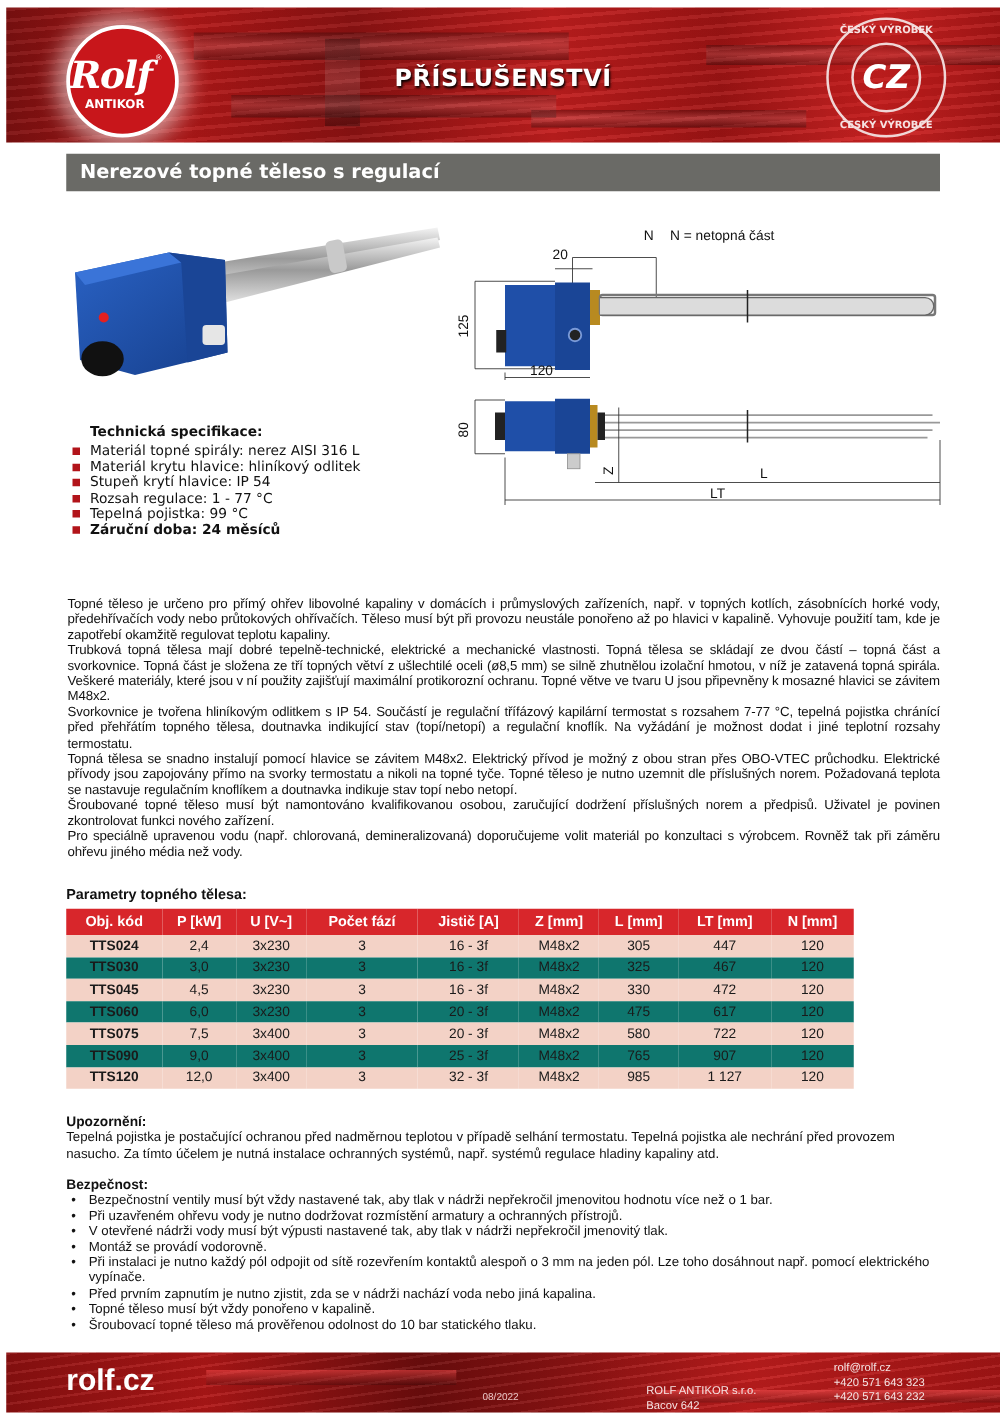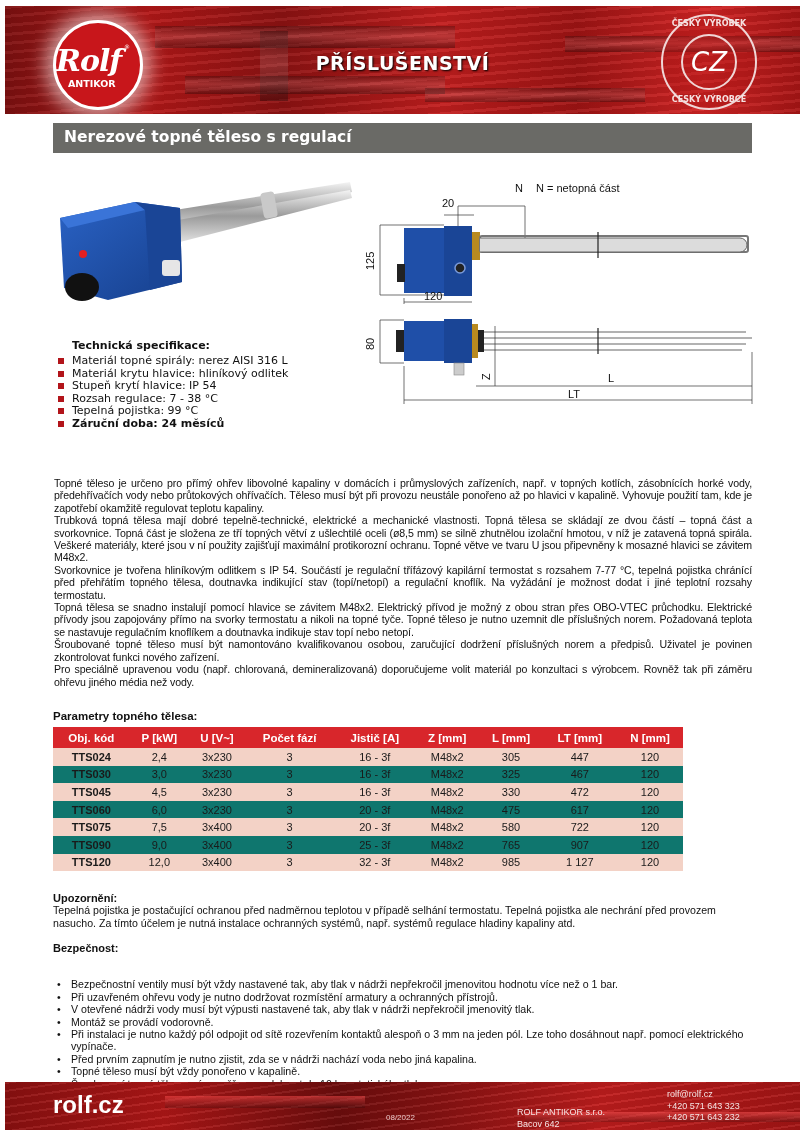--- a/index.html
+++ b/index.html
@@ -31,21 +31,21 @@
   }
   .badge {
     position: absolute; left: 656px; top: 8px; width: 96px; height: 96px; border-radius: 50%;
     border: 2px solid #f0d6d6; background: rgba(170,20,20,0.35);
   }
   .badge-inner {
     position: absolute; left: 18px; top: 18px; width: 56px; height: 56px; border-radius: 50%;
     border: 2px solid #f0d6d6;
   }
   .badge-cz { position: absolute; left: 0; right: 0; top: 11px; text-align: center; color: #fff;
-    font-size: 26px; font-weight: normal; font-style: italic; }
+    font-size: 26px; font-weight: bold; font-style: italic; }
   .badge-top { position: absolute; left: 0; right: 0; top: 3px; text-align: center; color: #f6e2e2; font-size: 8px; font-weight: bold; }
   .badge-bot { position: absolute; left: 0; right: 0; bottom: 4px; text-align: center; color: #f6e2e2; font-size: 8px; font-weight: bold; }
 
   
   .section-title {
     position: absolute; left: 53px; top: 123px; width: 699px; height: 30px;
     background: #6a6a66; color: #fff; font-size: 15.5px; font-weight: bold;
     padding: 5px 0 0 11px;
   }
 
@@ -76,21 +76,21 @@
   table.params th { background: #d8262b; color: #fff; font-weight: bold; height: 21px; font-size: 11.5px; }
   table.params td { text-align: center; height: 17.6px; color: #1a1a1a; }
   table.params tr.odd td { background: #f3d2c6; }
   table.params tr.even td { background: #0f766e; }
   table.params td.code { font-weight: bold; }
 
   
   .note { position: absolute; left: 53px; top: 892px; width: 700px; font-family: "Liberation Sans", sans-serif; font-size: 10.6px; line-height: 12.4px; }
   .note h4, .safety h4 { font-size: 11px; font-weight: bold; }
   .safety { position: absolute; left: 53px; top: 942px; width: 700px; font-family: "Liberation Sans", sans-serif; font-size: 10.6px; line-height: 12.4px; }
-  .safety ul { list-style: none; margin-top: 24px; }
+  .safety ul { list-style: none; }
   .safety li { position: relative; padding-left: 18px; }
   .safety li::before { content: "•"; position: absolute; left: 4px; top: 0; }
 
   
   .footer {
     position: absolute; left: 5px; top: 1082px; width: 795px; height: 48px;
     background:
       repeating-linear-gradient(172deg, rgba(255,255,255,0.06) 0 2px, rgba(0,0,0,0.08) 2px 8px),
       linear-gradient(90deg, #8c1010 0%, #b01717 20%, #6e0d0d 42%, #8a1212 55%, #c01d1d 75%, #a51515 100%);
     overflow: hidden;
@@ -209,21 +209,21 @@
   <line x1="42" y1="82" x2="390" y2="82" stroke="#333" stroke-width="0.7"></line>
   <text class="dim" x="206" y="80">LT</text>
 </svg>
 
 <div class="spec">
   <div class="spec-title">Technická specifikace:</div>
   <ul>
     <li>Materiál topné spirály: nerez AISI 316 L</li>
     <li>Materiál krytu hlavice: hliníkový odlitek</li>
     <li>Stupeň krytí hlavice: IP 54</li>
-    <li>Rozsah regulace: 7 - 38 °C</li>
+    <li>Rozsah regulace: 1 - 77 °C</li>
     <li>Tepelná pojistka: 99 °C</li>
     <li class="bold">Záruční doba: 24 měsíců</li>
   </ul>
 </div>
 
 <div class="body-text">
   <p>Topné těleso je určeno pro přímý ohřev libovolné kapaliny v domácích i průmyslových zařízeních, např. v topných kotlích, zásobnících horké vody, předehřívačích vody nebo průtokových ohřívačích. Těleso musí být při provozu neustále ponořeno až po hlavici v kapalině. Vyhovuje použití tam, kde je zapotřebí okamžitě regulovat teplotu kapaliny.</p>
   <p>Trubková topná tělesa mají dobré tepelně-technické, elektrické a mechanické vlastnosti. Topná tělesa se skládají ze dvou částí – topná část a svorkovnice. Topná část je složena ze tří topných větví z ušlechtilé oceli (ø8,5 mm) se silně zhutnělou izolační hmotou, v níž je zatavená topná spirála. Veškeré materiály, které jsou v ní použity zajišťují maximální protikorozní ochranu. Topné větve ve tvaru U jsou připevněny k mosazné hlavici se závitem M48x2.</p>
   <p>Svorkovnice je tvořena hliníkovým odlitkem s IP 54. Součástí je regulační třífázový kapilární termostat s rozsahem 7-77 °C, tepelná pojistka chránící před přehřátím topného tělesa, doutnavka indikující stav (topí/netopí) a regulační knoflík. Na vyžádání je možnost dodat i jiné teplotní rozsahy termostatu.</p>
   <p>Topná tělesa se snadno instalují pomocí hlavice se závitem M48x2. Elektrický přívod je možný z obou stran přes OBO-VTEC průchodku. Elektrické přívody jsou zapojovány přímo na svorky termostatu a nikoli na topné tyče. Topné těleso je nutno uzemnit dle příslušných norem. Požadovaná teplota se nastavuje regulačním knoflíkem a doutnavka indikuje stav topí nebo netopí.</p>

